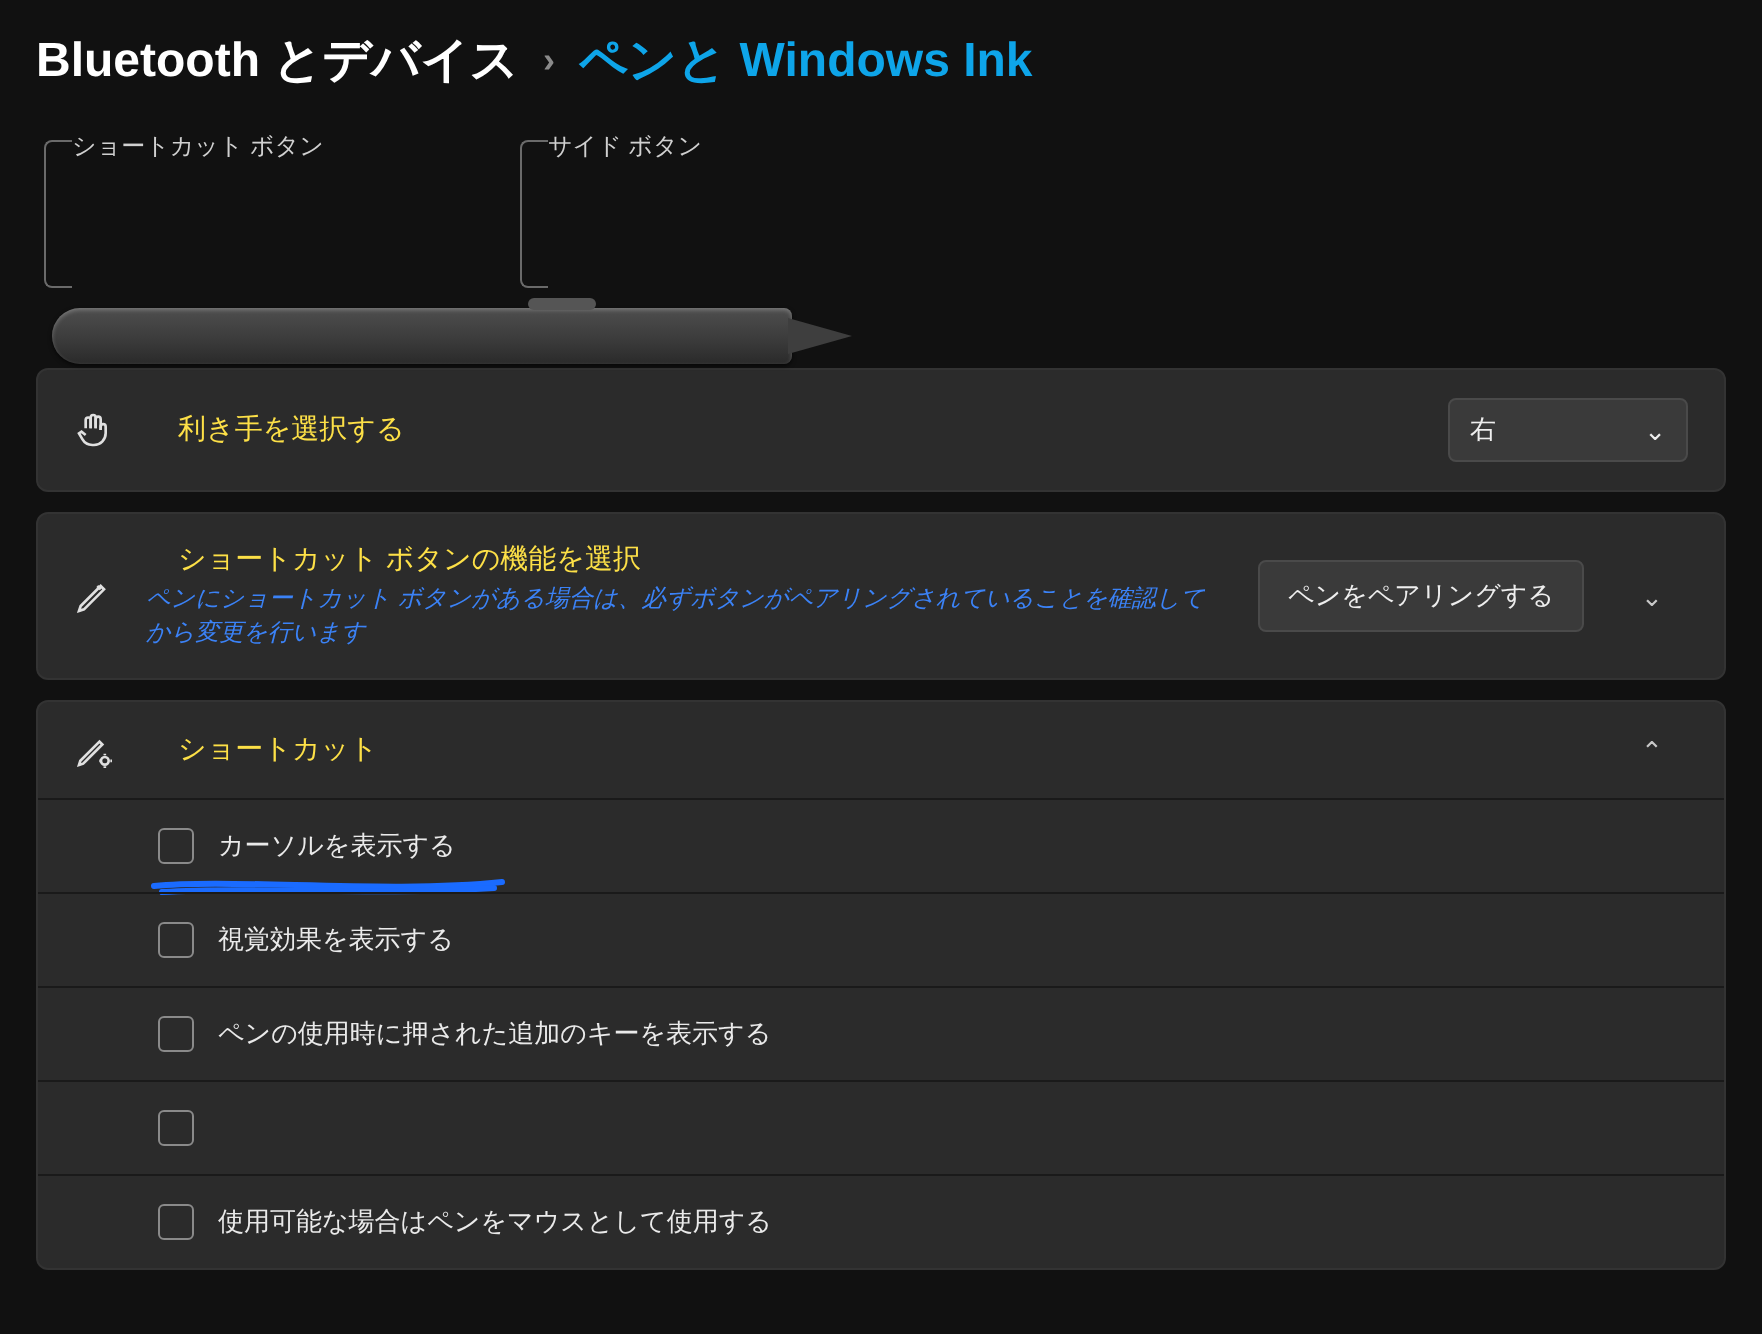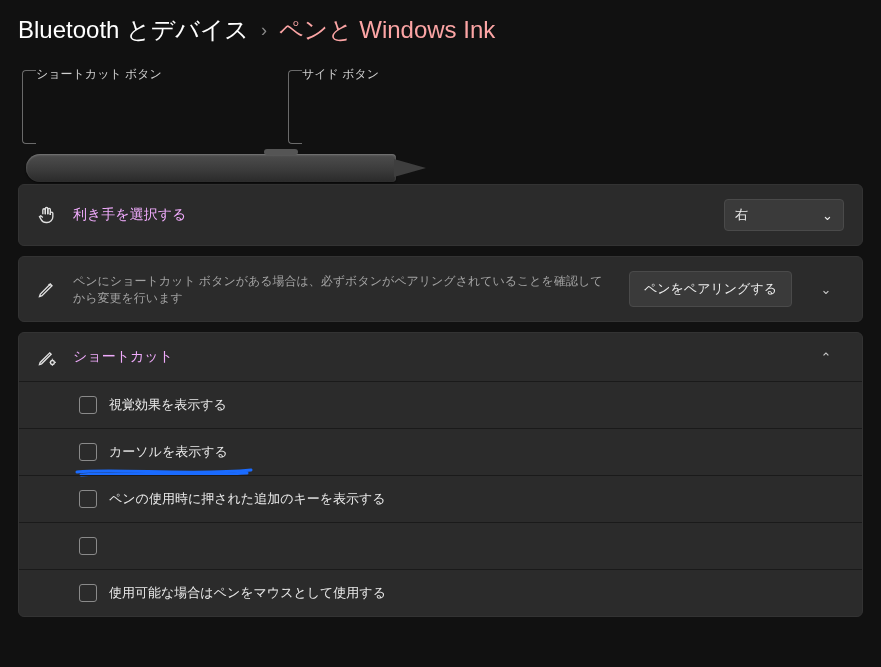--- a/index.html
+++ b/index.html
@@ -1,24 +1,24 @@
 <!DOCTYPE html>
 <html><head>
   <meta charset="utf-8">
   <style>
     * { margin:0; padding:0; box-sizing:border-box; font-family:"Segoe UI","Yu Gothic UI","Meiryo",sans-serif; }
     body { background:#111; color:#fff; width:881px; height:667px; overflow:hidden; }
 
-    .breadcrumb { display:flex; align-items:center; gap:12px; padding:14px 18px 18px; font-size:24px; font-weight:400; }
+    .breadcrumb { display:flex; align-items:center; gap:12px; padding:14px 18px 18px; font-size:24px; font-weight:700; }
     .breadcrumb .crumb-parent { color:#fff; cursor:pointer; }
     .breadcrumb .chevron { color:#8a8a8a; font-size:18px; }
-    .breadcrumb .crumb-current { color:#fca5a5; }
+    .breadcrumb .crumb-current { color:#0ea5e9; }
 
     .pen-diagram { position:relative; height:120px; margin:0 18px; }
-    .pen-labels { display:flex; position:absolute; top:0; left:18px; height:80px;gap:28px; }
+    .pen-labels { display:flex; position:absolute; top:0; left:18px; height:80px; }
     .pen-label-col { width:238px; position:relative; }
     .pen-label-col .lbl { font-size:12px; color:#d0d0d0; }
     .pen-label-col .bracket {
       position:absolute; left:-14px; top:6px; width:14px; height:74px;
       border-left:1px solid #6a6a6a; border-top:1px solid #6a6a6a; border-bottom:1px solid #6a6a6a;
       border-top-left-radius:4px; border-bottom-left-radius:4px;
     }
     .pen-body {
        position:absolute; bottom:2px; left:8px; width:370px; height:28px;
        background:linear-gradient(#4e4e4e,#3a3a3a 60%,#2a2a2a);
@@ -35,22 +35,22 @@
        position:absolute; top:-5px; left:238px; width:34px; height:6px;
        background:#555; border-radius:3px;
     }
 
     .cards { padding:0 18px; display:flex; flex-direction:column; gap:10px; }
     .card { background:#2b2b2b; border-radius:6px; padding:0; border:1px solid #333; }
 
     .row { display:flex; align-items:center; padding:14px 18px; gap:16px; }
     .row .icon { width:20px; color:#e0e0e0; flex:0 0 20px; }
     .row .main { flex:1; }
-    .row .main .title { font-size:14px; color:#f0abfc; }
-    .row .main .desc { font-size:12px; color:#a3a3a3; margin-top:2px; }
+    .row .main .title { font-size:14px; color:#fde047;margin-left:16px; }
+    .row .main .desc { font-size:12px; color:#3b82f6; margin-top:2px;font-style:italic; }
 
     .select {
        display:flex; align-items:center; justify-content:space-between;
        background:#3a3a3a; border:1px solid #4a4a4a; border-radius:4px;
        padding:6px 10px; min-width:120px; font-size:13px; color:#eee;
        cursor:pointer;
     }
 
     .secondary-btn {
        background:#3a3a3a; border:1px solid #4a4a4a; color:#eee;
@@ -120,20 +120,21 @@
 
   <div class="card">
     <div class="row">
       <span class="icon">
         <svg viewBox="0 0 24 24" width="20" height="20" fill="none" stroke="currentColor" stroke-width="1.6">
            <path d="M3 21l3-1 12-12-2-2L4 18l-1 3z"></path>
             <path d="M14 6l2 2"></path>
         </svg>
       </span>
       <div class="main">
+        <div class="title">ショートカット ボタンの機能を選択</div>
         <div class="desc">ペンにショートカット ボタンがある場合は、必ずボタンがペアリングされていることを確認してから変更を行います</div>
       </div>
       <button class="secondary-btn">ペンをペアリングする</button>
       <span class="expander-chevron">⌄</span>
     </div>
   </div>
 
   <div class="card">
     <div class="row">
       <span class="icon">
@@ -145,30 +146,30 @@
       </span>
       <div class="main">
         <div class="title">ショートカット</div>
       </div>
       <span class="expander-chevron">⌃</span>
     </div>
     <div class="subitems">
 
       <div class="subrow">
         <span class="cbx"></span>
-        <span class="sublabel">視覚効果を表示する</span>
-      </div>
-
-      <div class="subrow">
-        <span class="cbx"></span>
         <span class="sublabel">カーソルを表示する</span>
         <svg class="underline-annot" width="180" height="12" viewBox="0 0 180 12">
           <path d="M2 6 C 40 2, 120 10, 176 4" stroke="#1a6bff" stroke-width="3" fill="none" stroke-linecap="round"></path>
           <path d="M6 9 C 50 6, 110 11, 172 7" stroke="#1a6bff" stroke-width="3" fill="none" stroke-linecap="round"></path>
         </svg>
+      </div>
+
+      <div class="subrow">
+        <span class="cbx"></span>
+        <span class="sublabel">視覚効果を表示する</span>
       </div>
 
       <div class="subrow">
         <span class="cbx"></span>
         <span class="sublabel">ペンの使用時に押された追加のキーを表示する</span>
       </div>
 
       <div class="subrow">
         <span class="cbx"></span>
       </div>

